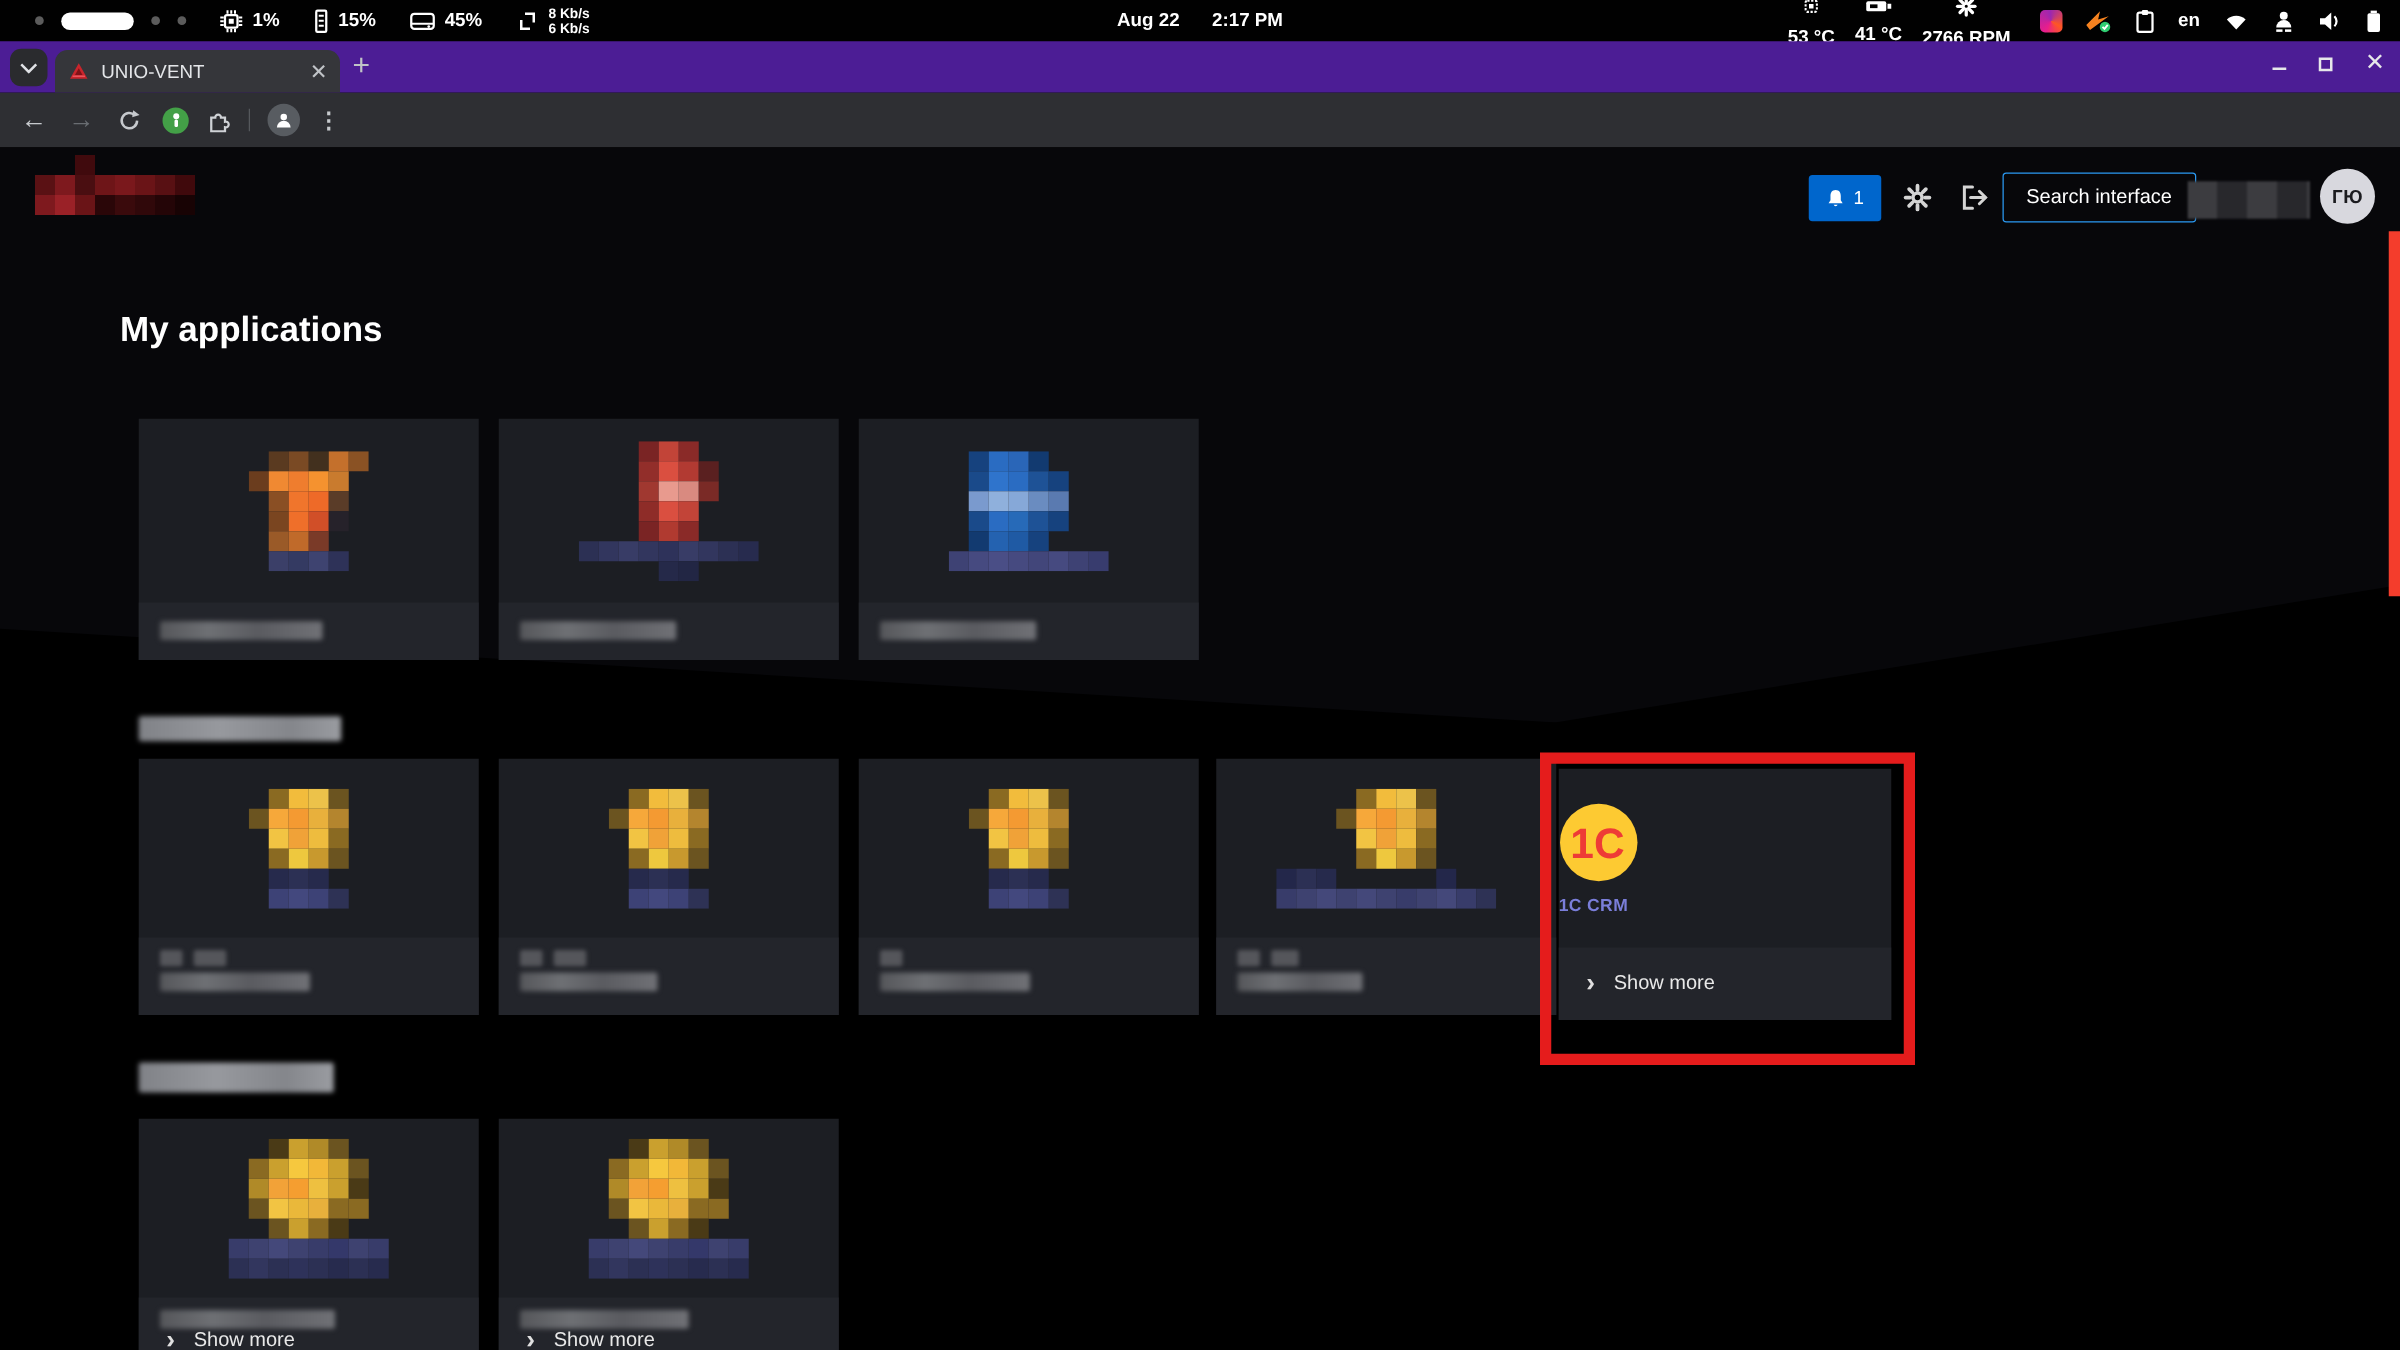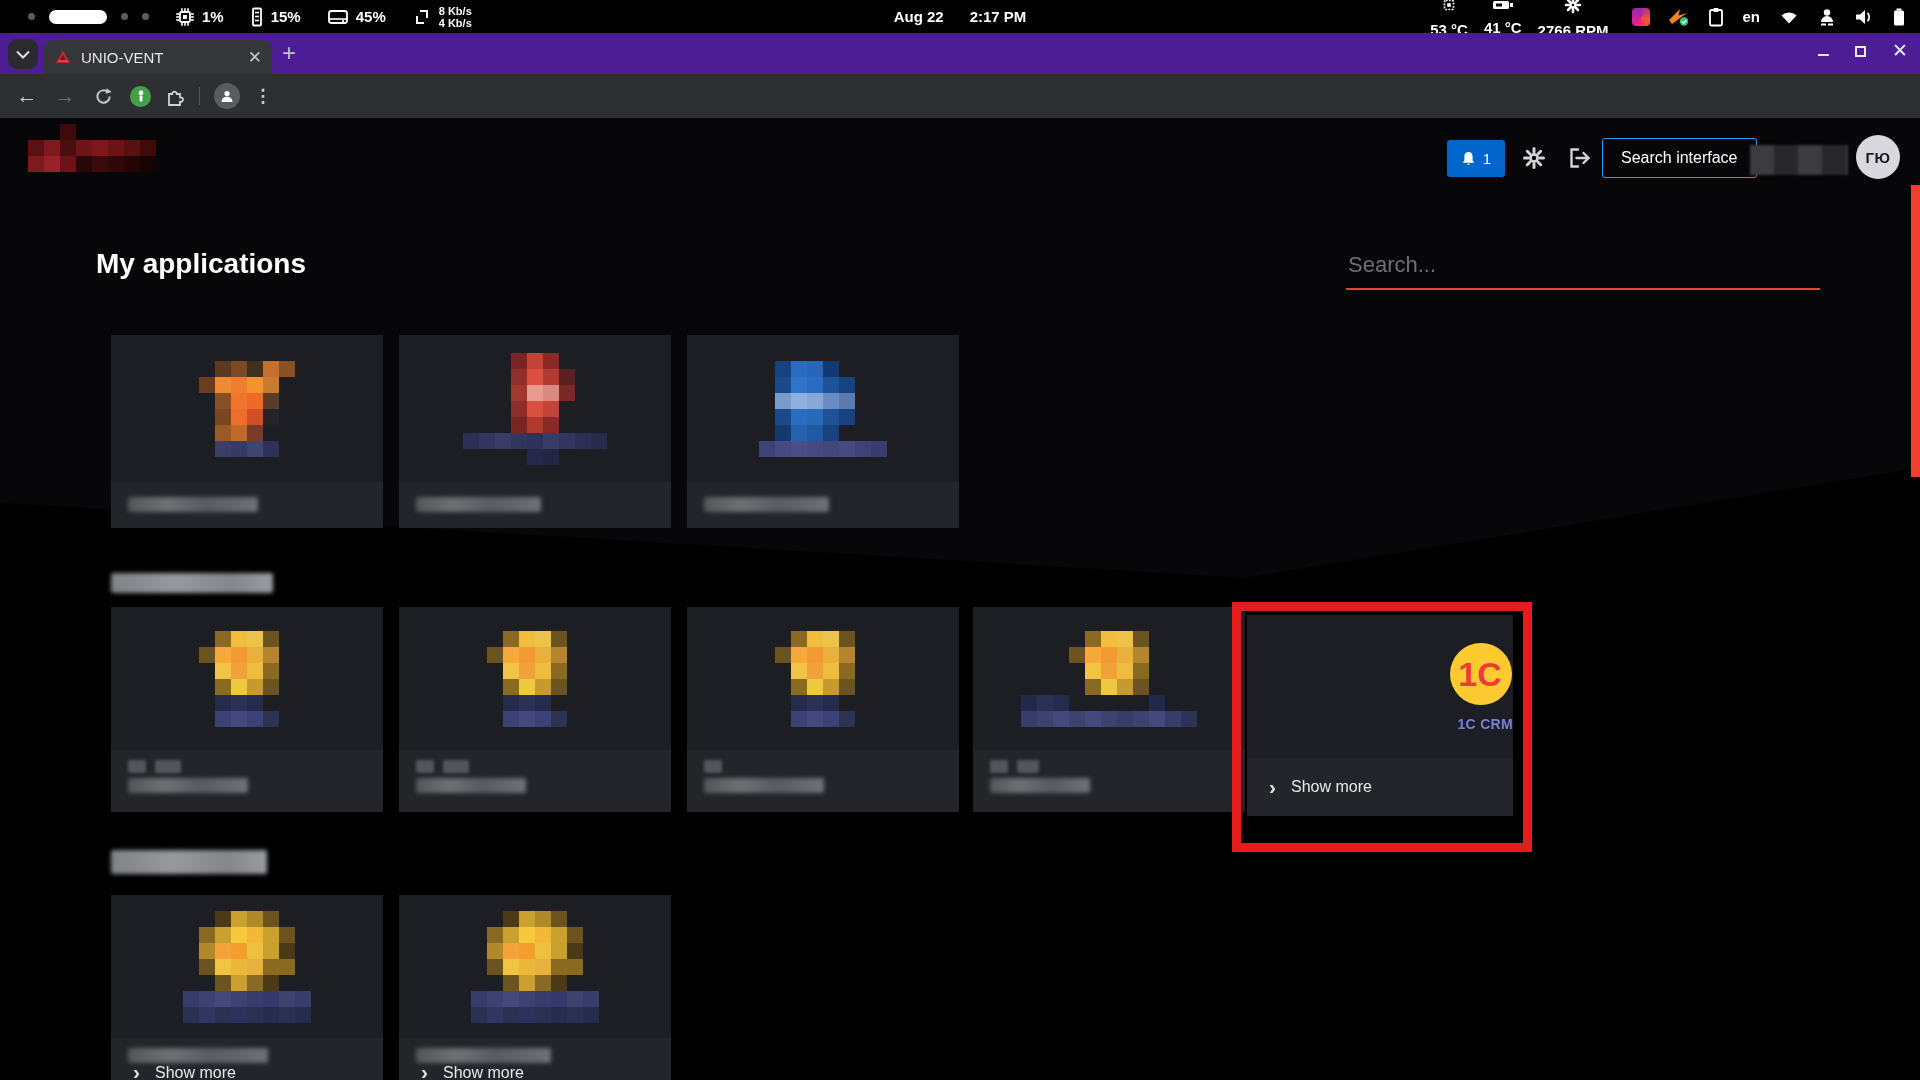--- a/index.html
+++ b/index.html
@@ -98,21 +98,21 @@
   .blurbar{position:absolute;border-radius:2px;filter:blur(2px);
            background:linear-gradient(90deg,#55565a,#6e7074 30%,#5a5b60 60%,#707176);}
   .seclabel{position:absolute;left:111px;filter:blur(2px);border-radius:2px;
             background:linear-gradient(90deg,#808287,#97999e 40%,#84868b 75%,#9a9ca1);}
   .chipblk{position:absolute;border-radius:2px;filter:blur(1.5px);background:#55565b;}
 
   .showmore{display:flex;align-items:center;gap:15px;color:#e8e8e8;font-size:16px;}
   .chev{color:#e0e0e0;font-size:21px;font-weight:700;line-height:1;transform:translateY(-1px);}
 
   .hl-card{left:1247px;top:497px;width:266px;}
-  .hl-body{height:143px;display:flex;flex-direction:column;align-items:flex-end;justify-content:center;gap:10px;}
+  .hl-body{height:143px;display:flex;flex-direction:column;align-items:flex-start;justify-content:center;gap:10px;}
   .hl-name{color:var(--link-purple);font-size:14px;font-weight:700;letter-spacing:.3px;}
   .hl-footer{height:58px;display:flex;align-items:center;padding-left:22px;}
 
   .annotation{position:absolute;left:1232px;top:484px;width:300px;height:250px;
               border:9px solid var(--annotation-red);z-index:50;pointer-events:none;}
   .scroll-strip{position:absolute;left:1911px;top:185px;width:9px;height:292px;
                 background:var(--scrollbar-orange);z-index:60;}
 
   svg{display:block;}
   .mosaic{image-rendering:pixelated;}
@@ -177,21 +177,21 @@
     </div>
     <div class="sys-group">
       <span class="sysicon">
         <svg width="20" height="20" viewBox="0 0 20 20" stroke="#fff" stroke-width="2" fill="none">
             <polyline points="8,4 15,4 15,11"></polyline>
             <polyline points="12,16 5,16 5,9"></polyline>
           </svg>
       </span>
       <span class="netspeed">
         <span>8 Kb/s</span>
-        <span>4 Kb/s</span>
+        <span>6 Kb/s</span>
       </span>
     </div>
 
     <div class="sys-center">
       <span>Aug 22</span>
       <span>2:17 PM</span>
     </div>
 
     <div class="sys-right">
       <div class="sys-group">
@@ -387,23 +387,20 @@
             <polyline points="15.5,6 20.5,11 15.5,16"></polyline>
           </svg>
       </div>
       <button class="admin-btn">Search interface</button>
       <div class="name-blur"></div>
       <div class="user-avatar">ГЮ</div>
     </div>
 
     <div class="page-title">My applications</div>
 
-    <div class="search-wrap">
-      <input class="search-input" type="text" placeholder="Search..." style="">
-    </div>
 
     <div class="card" style="left:111px;top:217px;">
       <div class="icon-area">
           <svg class="mosaic" width="96" height="96" viewBox="0 0 96 96">
             <rect x="16" y="0" width="16" height="16" fill="#5a3a20"></rect>
             <rect x="32" y="0" width="16" height="16" fill="#7a4a24"></rect>
             <rect x="48" y="0" width="16" height="16" fill="#42301e"></rect>
             <rect x="64" y="0" width="16" height="16" fill="#c4702c"></rect>
             <rect x="80" y="0" width="16" height="16" fill="#8a5224"></rect>
             <rect x="0" y="16" width="16" height="16" fill="#6b3d1e"></rect>

